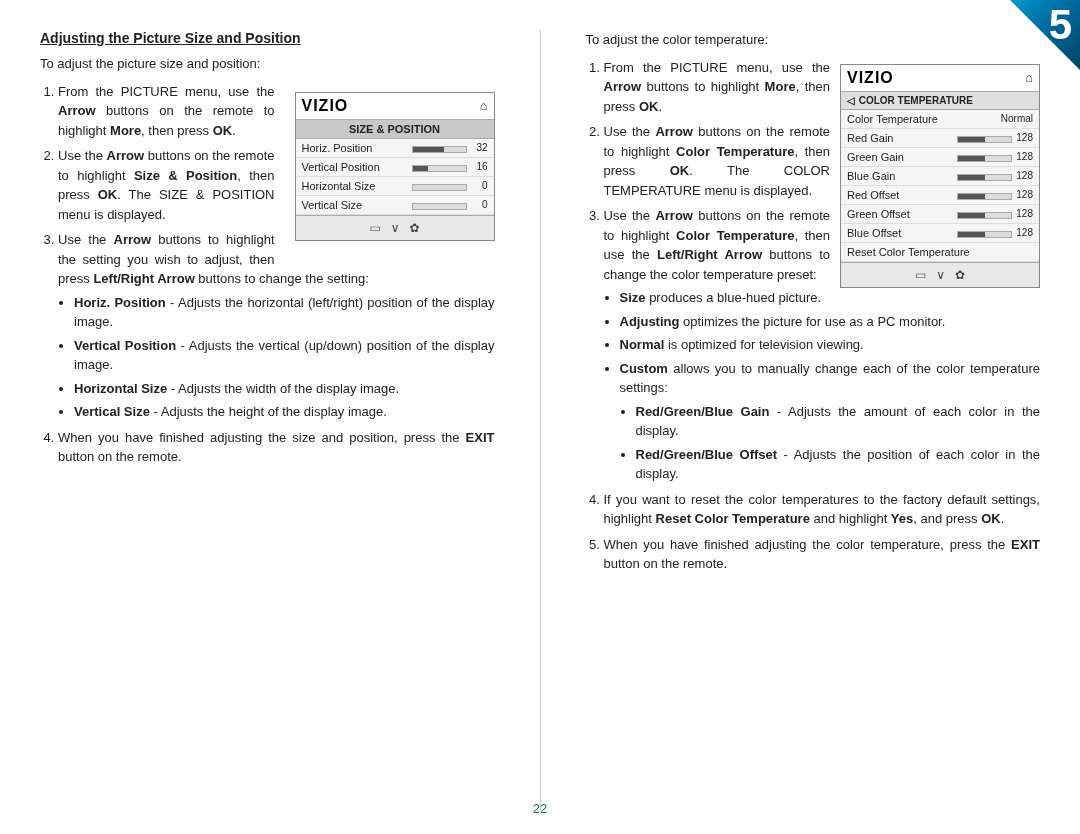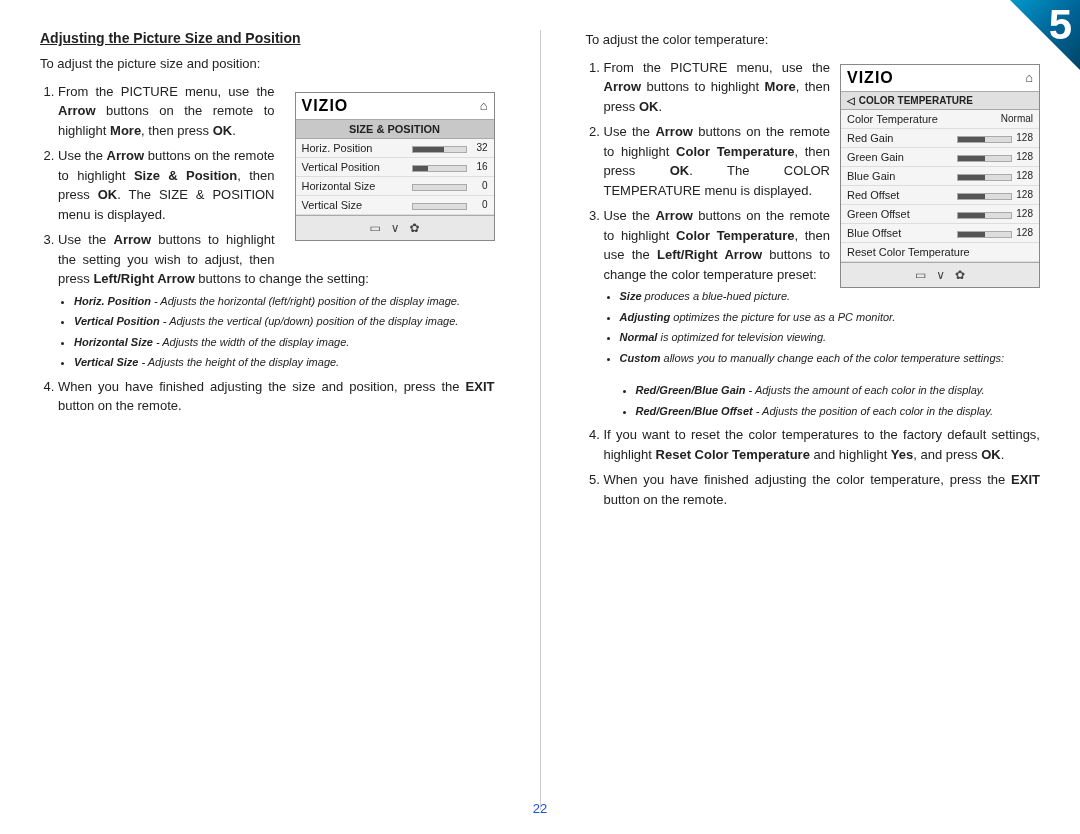--- a/index.html
+++ b/index.html
@@ -80,26 +80,25 @@
       line-height: 1.5;
       margin-bottom: 6px;
       text-align: justify;
     }
     ul {
       padding-left: 16px;
       margin-top: 4px;
       margin-bottom: 4px;
     }
     ul li {
-      font-size: 11px;
+      font-size: 13px;
       line-height: 1.5;
       margin-bottom: 4px;
       list-style-type: disc;
       text-align: justify;
-      font-style: italic;
     }
 
     b { font-weight: bold; }
 
     
     .vizio-menu {
       border: 1.5px solid #888;
       background: #c2410c;
       width: 200px;
       font-size: 11px;
@@ -204,21 +203,21 @@
       margin: 0 5px;
     }
 
     
     .page-number {
       position: absolute;
       bottom: 18px;
       left: 50%;
       transform: translateX(-50%);
       font-size: 13px;
-      color: #1d4ed8;
+      color: #15803d;
     }
   </style>
 </head>
 <body>
 
 <div class="corner-badge">
   <span class="corner-badge-number">5</span>
 </div>
 
 <div class="page-content">
@@ -388,21 +387,21 @@
       <li>
         Use the <b>Arrow</b> buttons on the remote to highlight <b>Color Temperature</b>, then press <b>OK</b>. The COLOR TEMPERATURE menu is displayed.
       </li>
       <li>
         Use the <b>Arrow</b> buttons on the remote to highlight <b>Color Temperature</b>, then use the <b>Left/Right Arrow</b> buttons to change the color temperature preset:
         <ul>
           <li><b>Size</b> produces a blue-hued picture.</li>
           <li><b>Adjusting</b> optimizes the picture for use as a PC monitor.</li>
           <li><b>Normal</b> is optimized for television viewing.</li>
           <li><b>Custom</b> allows you to manually change each of the color temperature settings:
-            <ul style="list-style-type: disc; padding-left: 16px; margin-top: 16px;">
+            <ul style="list-style-type: disc; padding-left: 16px; margin-top: 4px;">
               <li><b>Red/Green/Blue Gain</b> - Adjusts the amount of each color in the display.</li>
               <li><b>Red/Green/Blue Offset</b> - Adjusts the position of each color in the display.</li>
             </ul>
           </li>
         </ul>
       </li>
       <li>
         If you want to reset the color temperatures to the factory default settings, highlight <b>Reset Color Temperature</b> and highlight <b>Yes</b>, and press <b>OK</b>.
       </li>
       <li>

